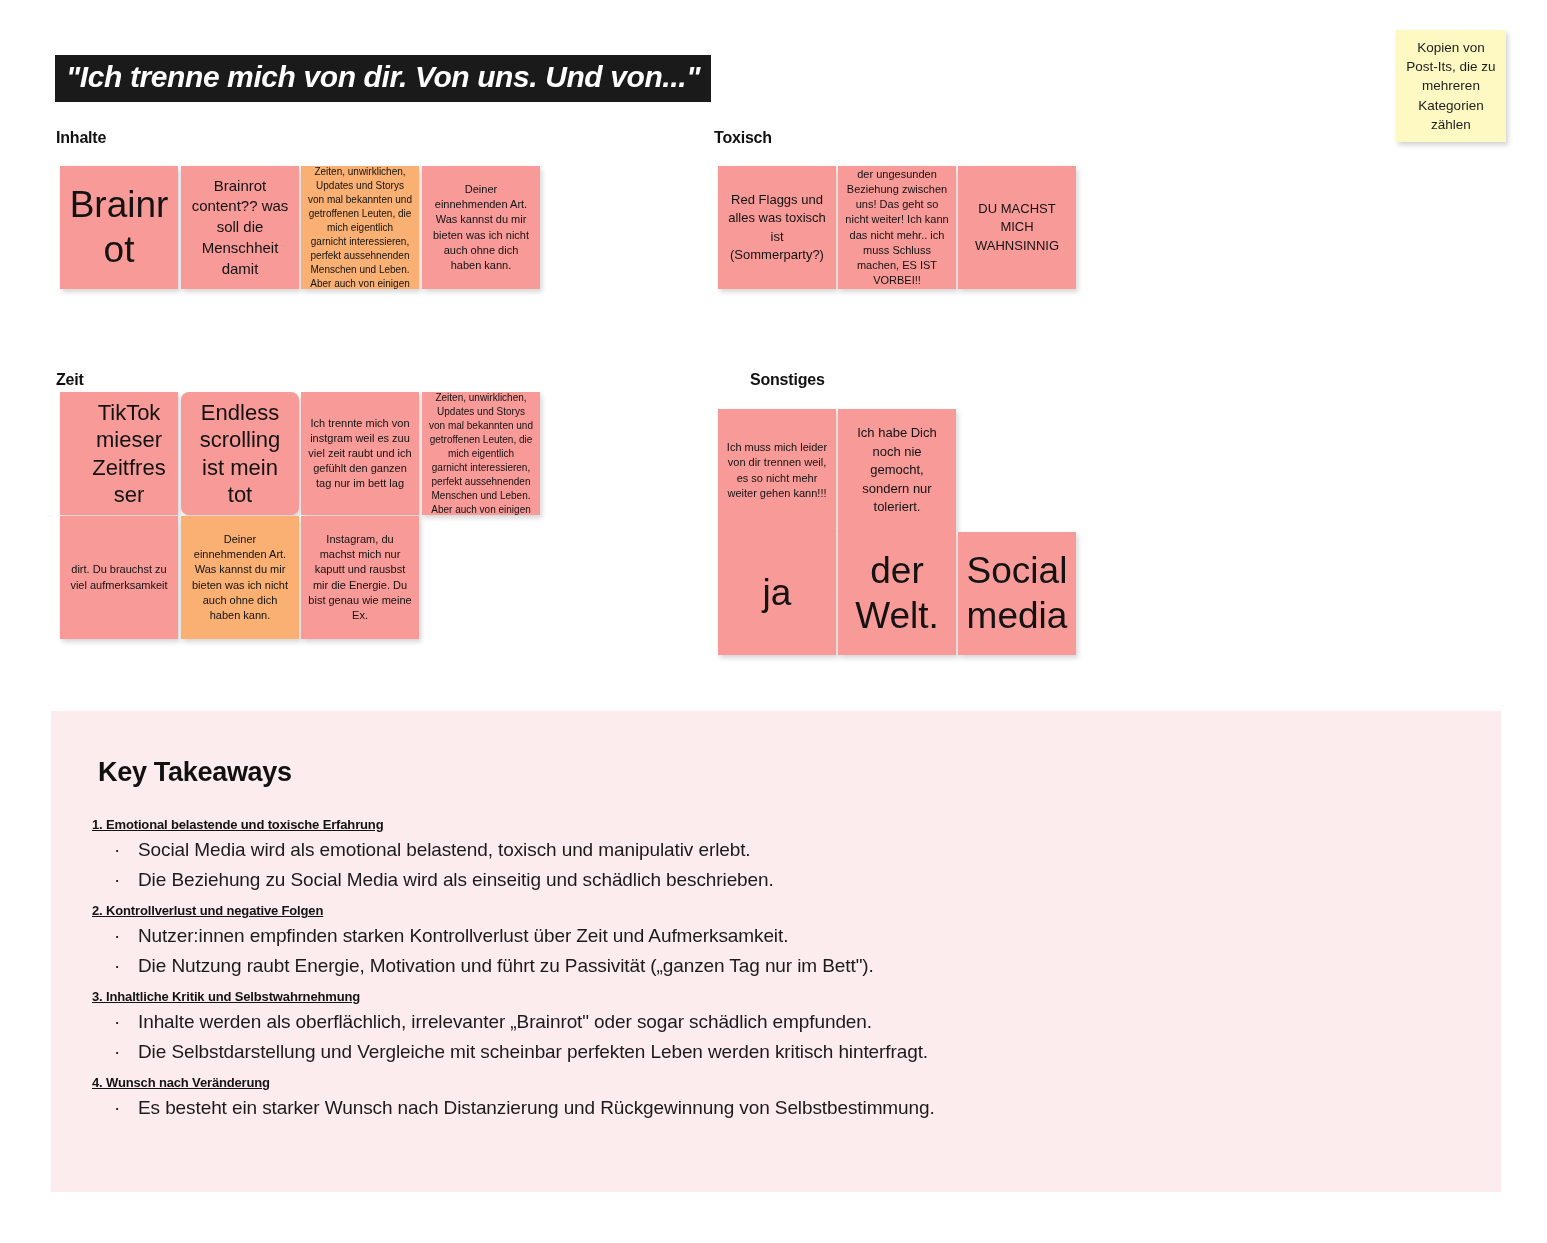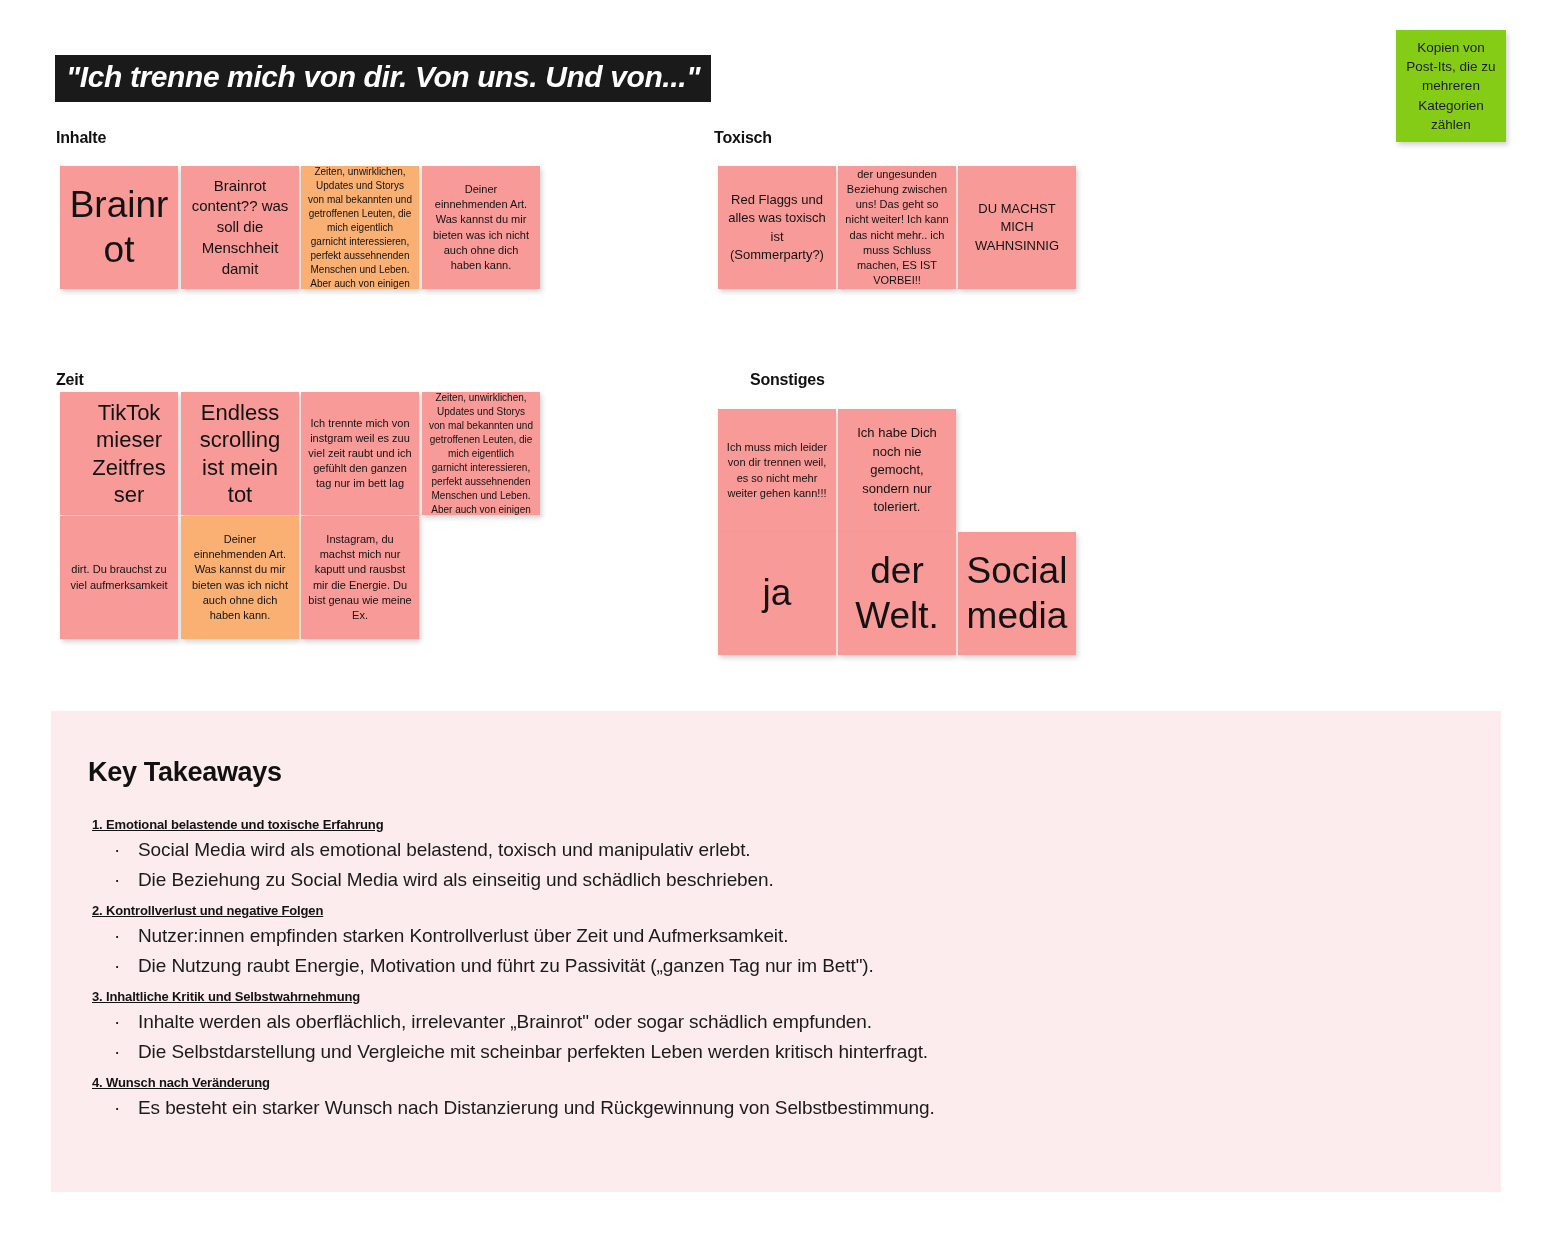--- a/index.html
+++ b/index.html
@@ -32,21 +32,21 @@
     white-space: nowrap;
   }
 
   
   #legend-note {
     position: absolute;
     left: 1396px;
     top: 30px;
     width: 110px;
     height: 112px;
-    background: #84cc16;
+    background: #fef9c3;
     box-shadow: 2px 3px 5px rgba(0,0,0,0.18);
     display: flex;
     align-items: center;
     justify-content: center;
     text-align: center;
     font-size: 13.5px;
     line-height: 1.42;
     color: #1d1d1d;
     padding: 4px 6px;
     box-sizing: border-box;
@@ -99,21 +99,21 @@
   #key-takeaways-panel {
     position: absolute;
     left: 51px;
     top: 711px;
     width: 1450px;
     height: 481px;
     background: #fdeced;
   }
   #key-takeaways-title {
     position: absolute;
-    left: 88px;
+    left: 98px;
     top: 757px;
     font-size: 27px;
     font-weight: bold;
     letter-spacing: -0.3px;
     color: #111111;
   }
   #takeaways-list {
     position: absolute;
     left: 92px;
     top: 818px;
@@ -183,21 +183,21 @@
 <div class="note fs-xs" style="left:838px; top:166px;">
     <span class="note-text">der ungesunden Beziehung zwischen uns! Das geht so nicht weiter! Ich kann das nicht mehr.. ich muss Schluss machen, ES IST VORBEI!!</span>
   </div>
 <div class="note fs-sm" style="left:958px; top:166px;">
     <span class="note-text">DU MACHST MICH WAHNSINNIG</span>
   </div>
 
 <div class="note fs-lg" style="left:60px;  top:392px;padding-left:27px;">
     <span class="note-text">TikTok mieser Zeitfresser</span>
   </div>
-<div class="note fs-lg" style="left:181px; top:392px;">
+<div class="note fs-lg" style="left:181px; top:392px;border-radius:8px;">
     <span class="note-text">Endless scrolling ist mein tot</span>
   </div>
 <div class="note fs-xs" style="left:301px; top:392px;">
     <span class="note-text">Ich trennte mich von instgram weil es zuu viel zeit raubt und ich gefühlt den ganzen tag nur im bett lag</span>
   </div>
 <div class="note fs-xxs" style="left:422px; top:392px;">
     <span class="note-text">verlorenen und verschwendeten Zeiten, unwirklichen, Updates und Storys von mal bekannten und getroffenen Leuten, die mich eigentlich garnicht interessieren, perfekt aussehnenden Menschen und Leben. Aber auch von einigen wenigen, die mich inspirieren.</span>
   </div>
 
 <div class="note fs-xs" style="left:60px;  top:516px;">

